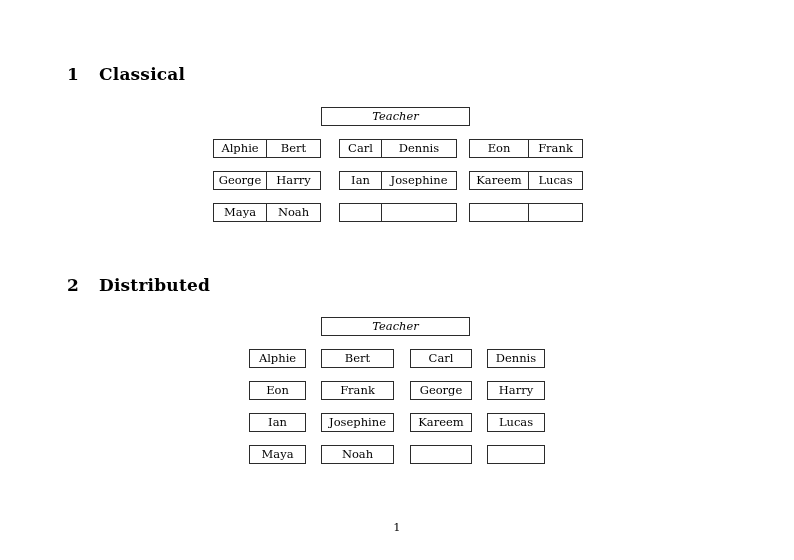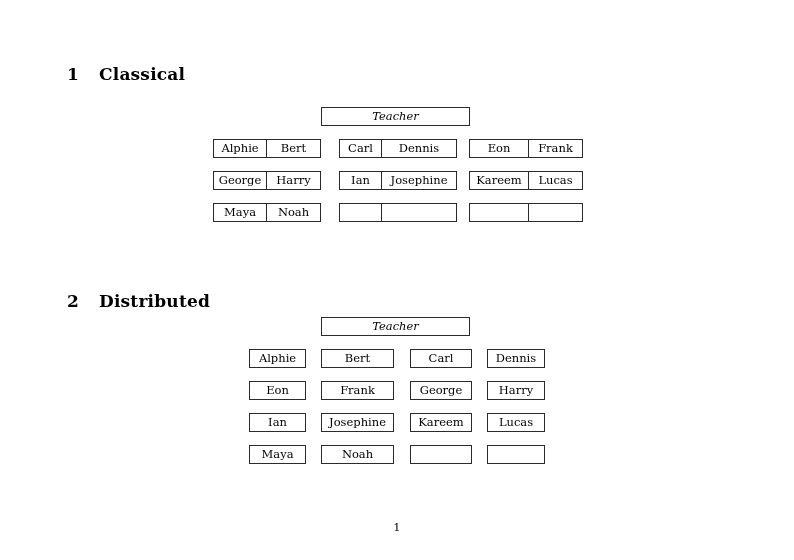--- a/index.html
+++ b/index.html
@@ -31,21 +31,21 @@
     font-size: 17px;
     letter-spacing: 0.2px;
     white-space: nowrap;
   }
   .section-heading .sec-num {
     display: inline-block;
     width: 32px;
   }
 
   #heading-classical  { left: 67px; top: 64px; }
-  #heading-distributed{ left: 67px; top: 291px; }
+  #heading-distributed{ left: 67px; top: 275px; }
 
   
   .box {
     position: absolute;
     box-sizing: border-box;
     border: 1px solid #2b2b2b;
     background: #ffffff;
     height: 19px;
     line-height: 17px;
     text-align: center;

